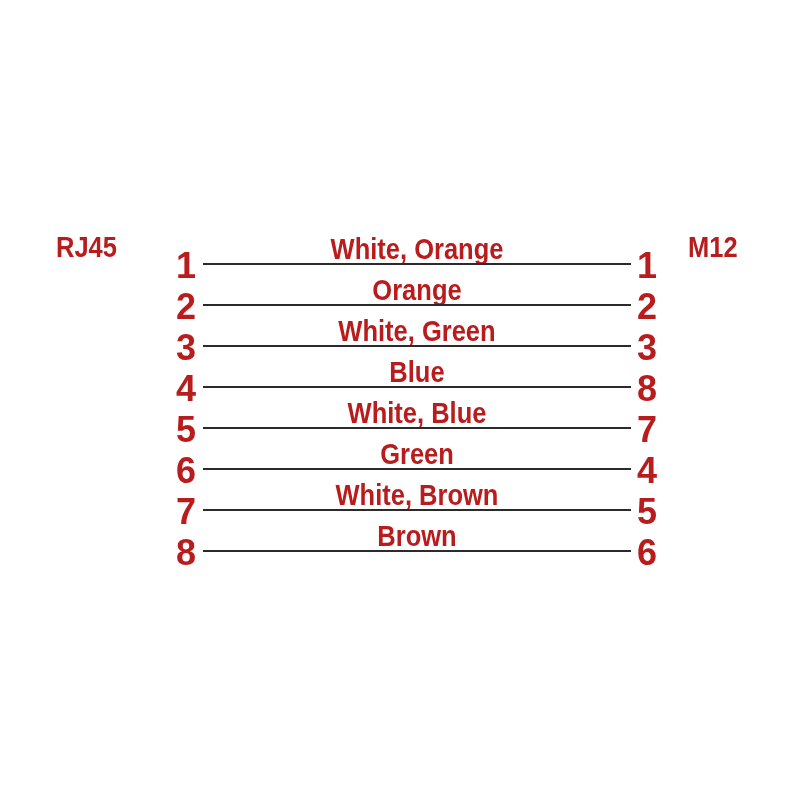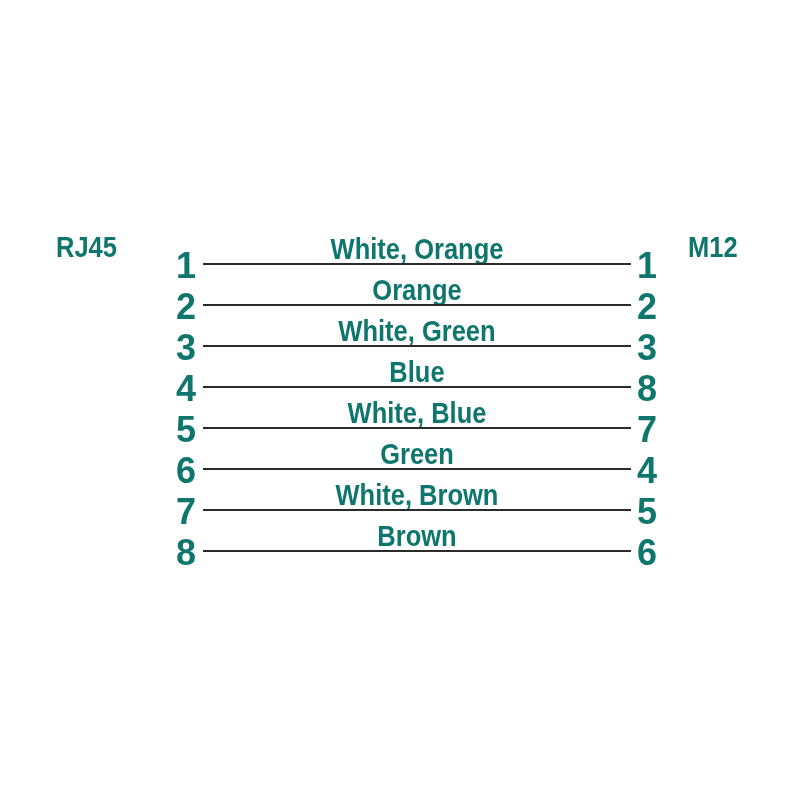--- a/index.html
+++ b/index.html
@@ -7,21 +7,21 @@
     padding: 0;
     background: #ffffff;
   }
   .canvas {
     position: relative;
     width: 800px;
     height: 800px;
     background: #ffffff;
     overflow: hidden;
     font-family: "Liberation Sans", sans-serif;
-    color: #0f766e;
+    color: #b91c1c;
   }
   .connector-label {
     position: absolute;
     top: 232px;
     font-size: 30px;
     line-height: 30px;
     font-weight: 700;
     white-space: nowrap;
     transform: scaleX(0.85);
     transform-origin: left center;

